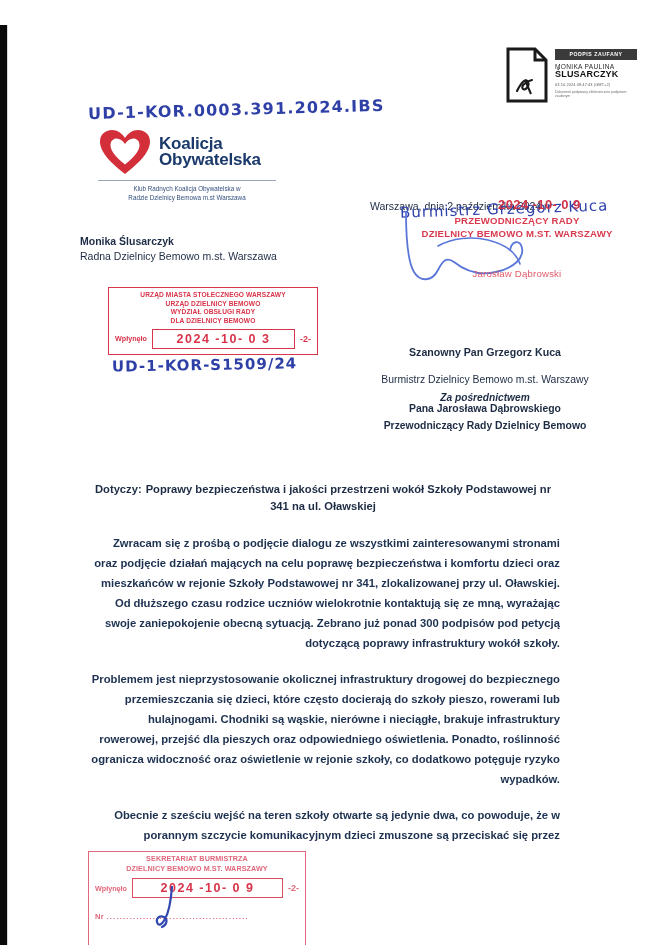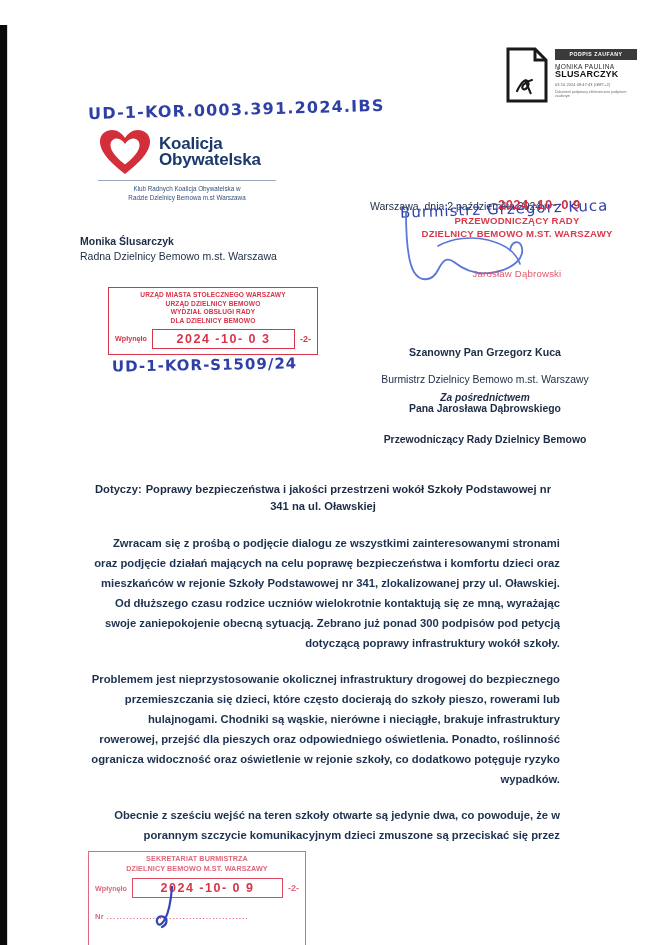--- a/index.html
+++ b/index.html
@@ -108,21 +108,21 @@
     font-family:"DejaVu Sans", sans-serif;
   }
 
   
   .addressee{position:absolute; left:330px; top:312px; width:310px; text-align:center;margin-top:34px;}
   .addressee .a1{font-size:10.6px; font-weight:bold; color:#1d2b44;}
   .addressee .a2{font-size:10.4px; color:#1d2b44; margin-top:16px;}
   .via{position:absolute; left:330px; top:392px; width:310px; text-align:center; color:#1d2b44;font-weight:bold;}
   .via .v1{font-size:10.2px; font-style:italic;}
   .via .v2{font-size:10.4px; margin-top:0;}
-  .via .v3{font-size:10.4px; margin-top:20px;}
+  .via .v3{font-size:10.4px; margin-top:6px;}
 
   
   .title{position:absolute; left:0; top:455px; width:647px; text-align:center;}
   .title .t{font-size:11.4px; font-weight:bold; color:#1d2b44; letter-spacing:.1px;}
   .title .num{
     font-size:17px; color:#2f41ab; font-family:"DejaVu Sans", sans-serif;
     margin-left:7px; letter-spacing:1px; position:relative; top:2px;
   }
   .subject{
     position:absolute; left:88px; top:481px; width:470px; text-align:center;

